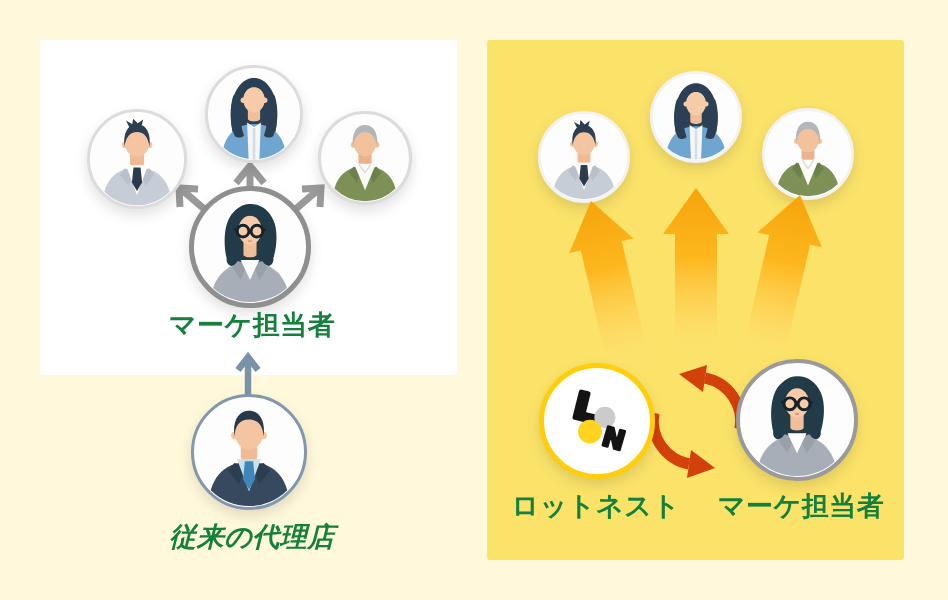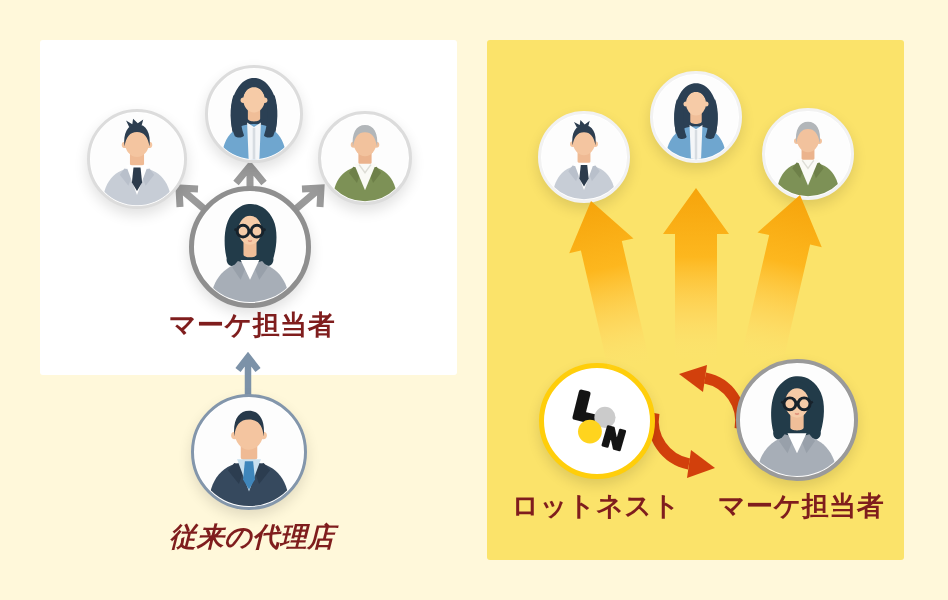--- a/index.html
+++ b/index.html
@@ -13,21 +13,21 @@
   .overlay { position:absolute; pointer-events:none; }
   .z1 { z-index:1; } .z3 { z-index:3; }
   .avatar {
     position:absolute; border-radius:50%; background:#FFFFFF;
     box-sizing:border-box; overflow:hidden; z-index:2;
     box-shadow:0 6px 14px rgba(0,0,0,0.12);
   }
   .avatar svg { display:block; width:100%; height:100%; }
   .label {
     position:absolute; transform:translateX(-50%);
-    font-weight:700; font-size:27px; color:#7f1d1d;
+    font-weight:700; font-size:27px; color:#15803d;
     white-space:nowrap; z-index:4; letter-spacing:0.5px; line-height:1.1;
   }
   .hidden-defs { position:absolute; width:0; height:0; overflow:hidden; }
 </style>
 </head>
 <body>
 
 <svg class="hidden-defs" aria-hidden="true">
   <defs>
     <clipPath id="avclip">

